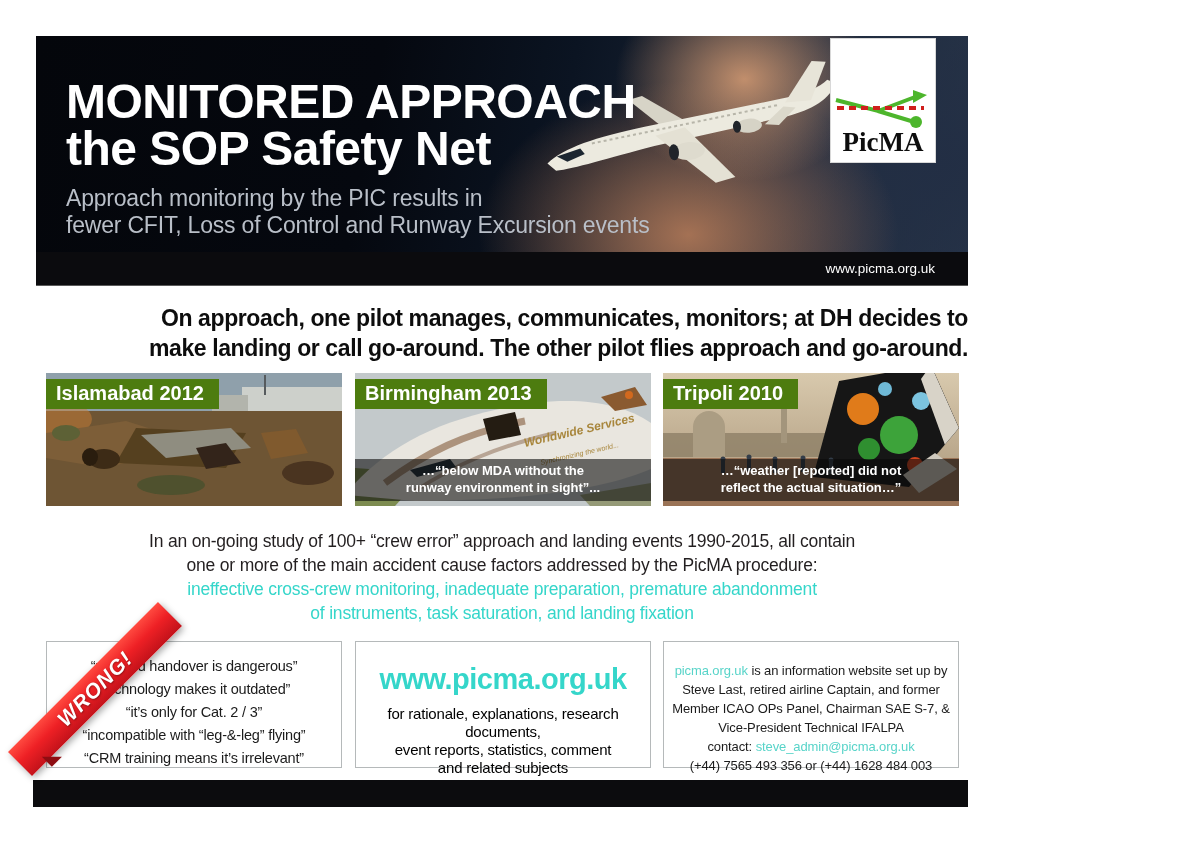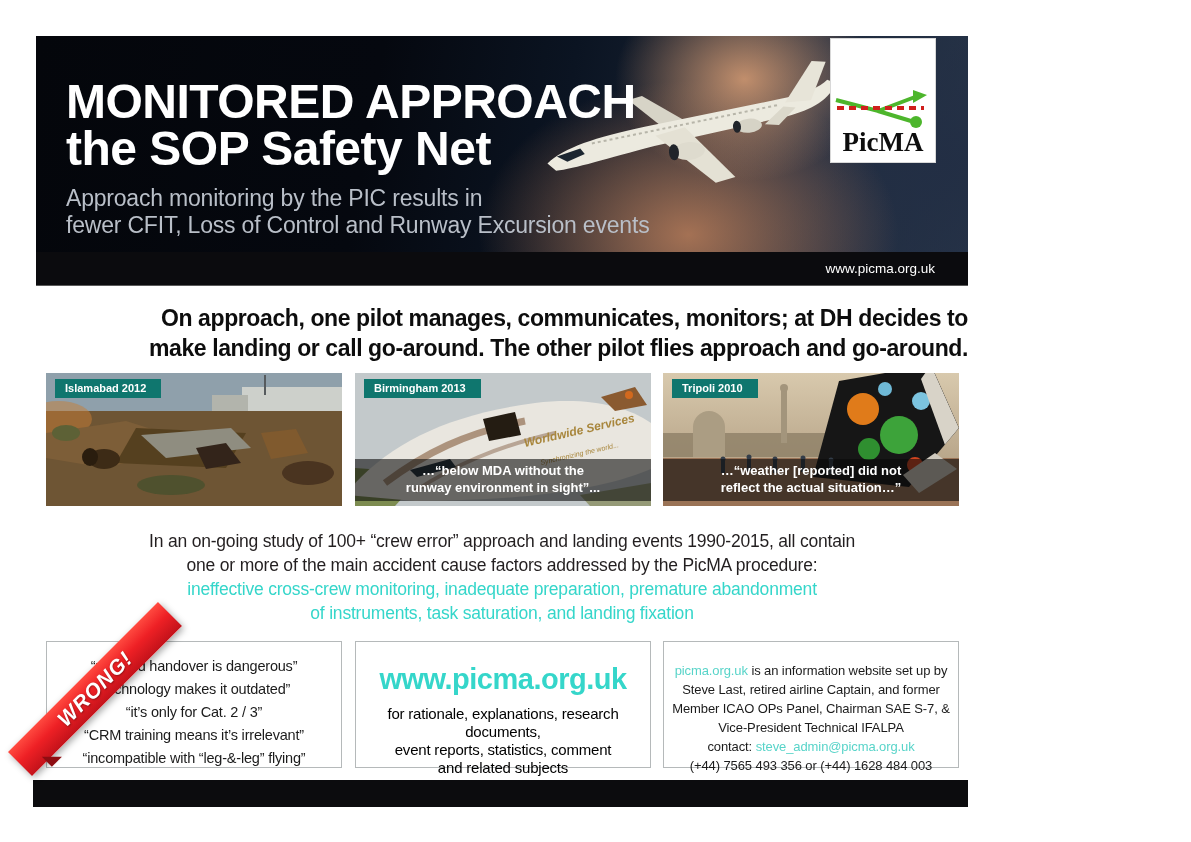--- a/index.html
+++ b/index.html
@@ -28,21 +28,21 @@
   .logo-word { position:absolute; bottom:4px; width:100%; text-align:center; font-family:"Liberation Serif", serif; font-weight:700; font-size:27px; color:#0d0d0d; }
 
   
   .tagline { position:absolute; left:36px; top:303px; width:932px; text-align:right; color:#0d0d0d; font-size:23px; font-weight:800; line-height:30px; letter-spacing:-0.4px; }
 
   
   .cards { position:absolute; left:46px; top:373px; width:913px; height:133px; }
   .card { position:absolute; top:0; width:296px; height:133px; overflow:hidden; background:#777; }
   .card.c0 { left:0; } .card.c1 { left:309px; } .card.c2 { left:617px; }
   .card svg.photo { position:absolute; left:0; top:0; width:296px; height:133px; }
-  .card-label { position:absolute; left:0; top:6px; background:#0f766e; color:#fff; font-weight:700; font-size:11px; padding:3px 15px 4px 10px;margin-left:9px; }
+  .card-label { position:absolute; left:0; top:6px; background:#4d7c0f; color:#fff; font-weight:700; font-size:20px; padding:3px 15px 4px 10px; }
   .card-caption { position:absolute; left:0; right:0; bottom:5px; background:rgba(8,8,8,0.58); color:#ffffff; font-weight:700; font-size:13px; line-height:16.5px; text-align:center; padding:4px 4px 5px; }
 
   
   .study { position:absolute; left:36px; top:529px; width:932px; text-align:center; font-size:17.5px; line-height:24px; color:#231f20; letter-spacing:-0.2px; }
   .study .hl { color:#35d6ca; }
 
   
   .box { position:absolute; top:641px; width:296px; height:127px; background:#ffffff; border:1px solid #b5b9ba; }
   .box.b0 { left:46px; } .box.b1 { left:355px; } .box.b2 { left:663px; }
 
@@ -227,22 +227,22 @@
   </section>
 
   <div class="box b0">
     <div class="ribbon">
       <span>WRONG!</span>
     </div>
     <ul class="wrong-list">
       <li>“planned handover is dangerous”</li>
       <li>“technology makes it outdated”</li>
       <li>“it’s only for Cat. 2 / 3”</li>
+      <li>“incompatible with “leg-&amp;-leg” flying”</li>
       <li>“CRM training means it’s irrelevant”</li>
-      <li>“incompatible with “leg-&amp;-leg” flying”</li>
     </ul>
   </div>
 
   <div class="box b1 site-box">
     <div class="site-url">www.picma.org.uk</div>
     <div class="site-desc">
       <span>for rationale, explanations, research documents,</span><br>
       <span>event reports, statistics, comment</span><br>
       <span>and related subjects</span>
     </div>

